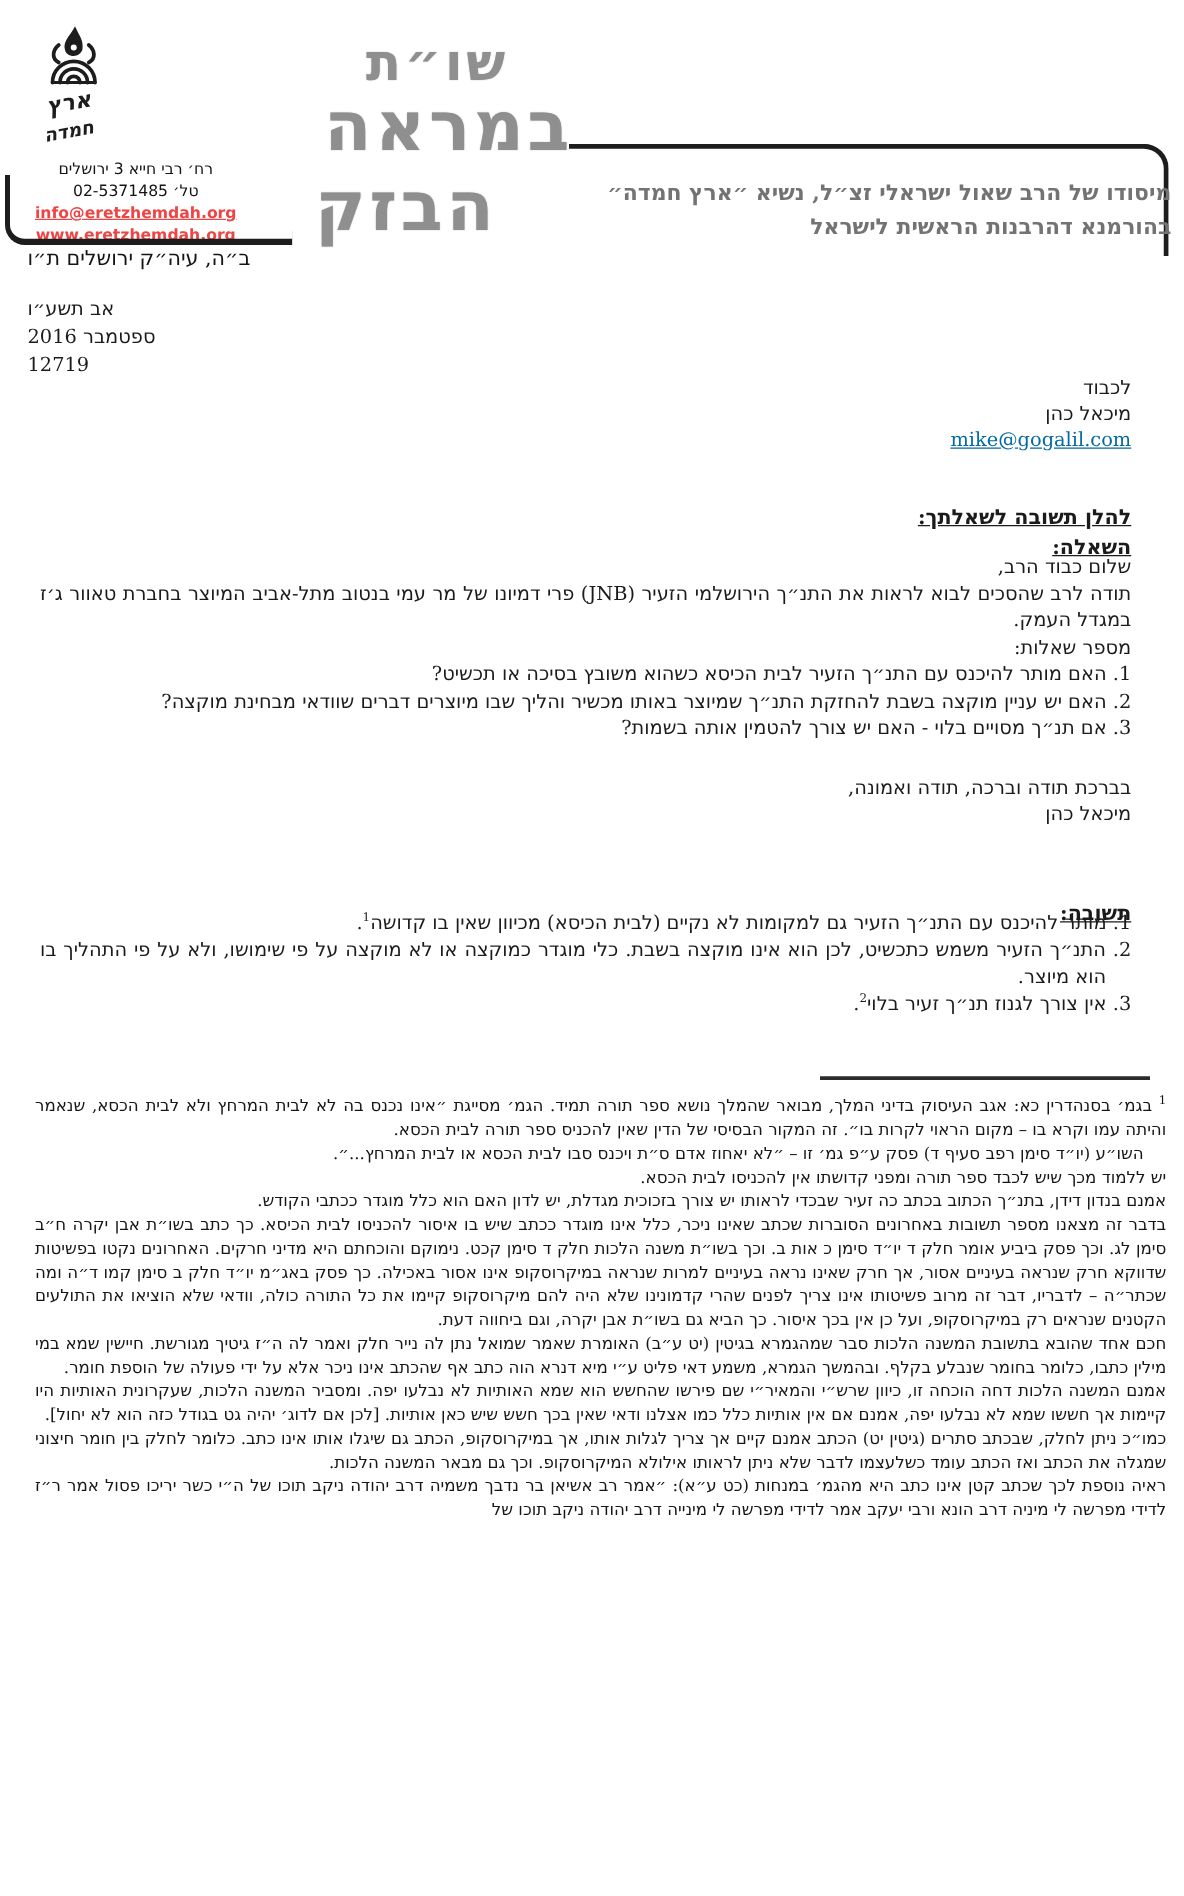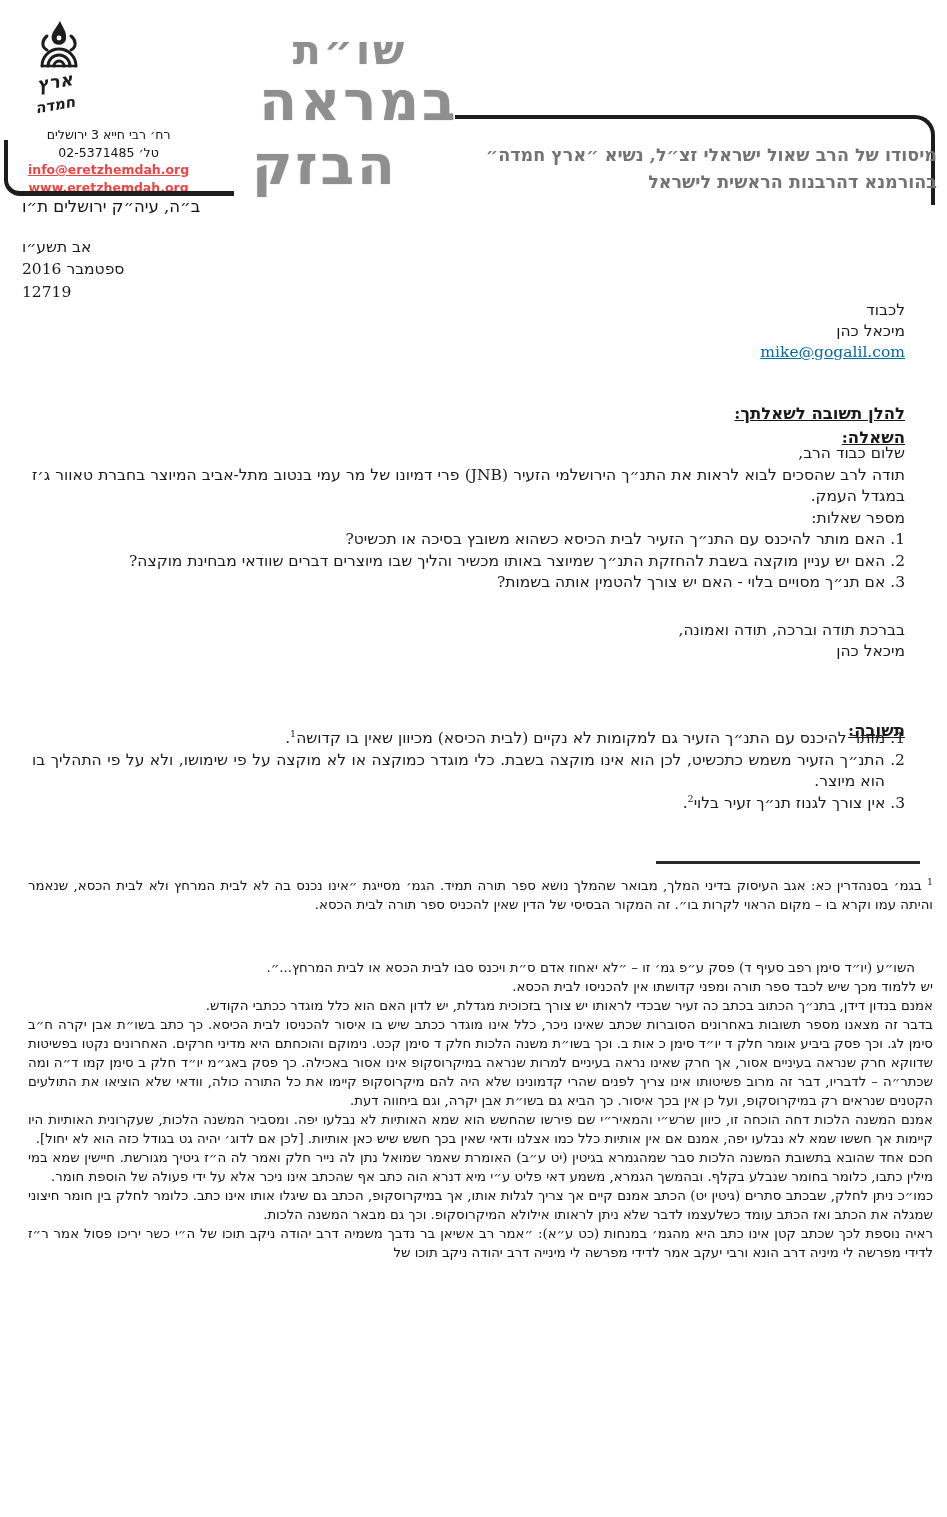--- a/index.html
+++ b/index.html
@@ -46,21 +46,21 @@
   .qbody .closing{margin-top:26px;}
   .abody{left:32px;right:42px;top:728px;direction:rtl;text-align:justify;text-align-last:right;
     font-size:15.5px;line-height:21.5px;}
   .ans-item{padding-right:20px;text-indent:-20px;}
   sup{font-size:9.5px;line-height:0;}
   
   .fn-sep{left:656px;top:861px;width:264px;height:3px;background:#2b2b2b;}
   .footnotes{left:28px;top:876px;width:905px;direction:rtl;text-align:justify;text-align-last:right;
     font-size:13.3px;line-height:19px;color:#161616;}
   .footnotes p{margin:0;}
-  .footnotes p.indent{text-indent:18px;margin-top:44px;}
+  .footnotes p.indent{text-indent:18px;}
 </style>
 </head>
 <body>
 
 <div class="page">
 
   <svg class="abs logo" viewBox="0 0 66 102" aria-hidden="true">
     <g fill="#1d1d1d" stroke="none">
       <path d="M34,1 C30,9 24,13 26,20 C28,27 39,26 40,19 C41,12 37,8 34,1 Z"></path>
       <circle cx="33" cy="18" r="2.4" fill="#ffffff"></circle>
@@ -131,19 +131,19 @@
     <div class="ans-item"><span>3.</span> <span>אין צורך לגנוז תנ״ך זעיר בלוי</span><sup>2</sup><span>.</span></div>
   </div>
 
   <div class="abs fn-sep"></div>
   <div class="abs footnotes">
     <p><sup>1</sup> <span>בגמ׳ בסנהדרין כא: אגב העיסוק בדיני המלך, מבואר שהמלך נושא ספר תורה תמיד. הגמ׳ מסייגת ״אינו נכנס בה לא לבית המרחץ ולא לבית הכסא, שנאמר והיתה עמו וקרא בו – מקום הראוי לקרות בו״. זה המקור הבסיסי של הדין שאין להכניס ספר תורה לבית הכסא.</span></p>
     <p class="indent">השו״ע (יו״ד סימן רפב סעיף ד) פסק ע״פ גמ׳ זו – ״לא יאחוז אדם ס״ת ויכנס סבו לבית הכסא או לבית המרחץ...״.</p>
     <p>יש ללמוד מכך שיש לכבד ספר תורה ומפני קדושתו אין להכניסו לבית הכסא.</p>
     <p>אמנם בנדון דידן, בתנ״ך הכתוב בכתב כה זעיר שבכדי לראותו יש צורך בזכוכית מגדלת, יש לדון האם הוא כלל מוגדר ככתבי הקודש.</p>
     <p>בדבר זה מצאנו מספר תשובות באחרונים הסוברות שכתב שאינו ניכר, כלל אינו מוגדר ככתב שיש בו איסור להכניסו לבית הכיסא. כך כתב בשו״ת אבן יקרה ח״ב סימן לג. וכך פסק ביביע אומר חלק ד יו״ד סימן כ אות ב. וכך בשו״ת משנה הלכות חלק ד סימן קכט. נימוקם והוכחתם היא מדיני חרקים. האחרונים נקטו בפשיטות שדווקא חרק שנראה בעיניים אסור, אך חרק שאינו נראה בעיניים למרות שנראה במיקרוסקופ אינו אסור באכילה. כך פסק באג״מ יו״ד חלק ב סימן קמו ד״ה ומה שכתר״ה – לדבריו, דבר זה מרוב פשיטותו אינו צריך לפנים שהרי קדמונינו שלא היה להם מיקרוסקופ קיימו את כל התורה כולה, וודאי שלא הוציאו את התולעים הקטנים שנראים רק במיקרוסקופ, ועל כן אין בכך איסור. כך הביא גם בשו״ת אבן יקרה, וגם ביחווה דעת.</p>
+    <p>חכם אחד שהובא בתשובת המשנה הלכות סבר שמהגמרא בגיטין (יט ע״ב) האומרת שאמר שמואל נתן לה נייר חלק ואמר לה ה״ז גיטיך מגורשת. חיישין שמא במי מילין כתבו, כלומר בחומר שנבלע בקלף. ובהמשך הגמרא, משמע דאי פליט ע״י מיא דנרא הוה כתב אף שהכתב אינו ניכר אלא על ידי פעולה של הוספת חומר.</p>
     <p>אמנם המשנה הלכות דחה הוכחה זו, כיוון שרש״י והמאיר״י שם פירשו שהחשש הוא שמא האותיות לא נבלעו יפה. ומסביר המשנה הלכות, שעקרונית האותיות היו קיימות אך חששו שמא לא נבלעו יפה, אמנם אם אין אותיות כלל כמו אצלנו ודאי שאין בכך חשש שיש כאן אותיות. [לכן אם לדוג׳ יהיה גט בגודל כזה הוא לא יחול].</p>
-    <p>חכם אחד שהובא בתשובת המשנה הלכות סבר שמהגמרא בגיטין (יט ע״ב) האומרת שאמר שמואל נתן לה נייר חלק ואמר לה ה״ז גיטיך מגורשת. חיישין שמא במי מילין כתבו, כלומר בחומר שנבלע בקלף. ובהמשך הגמרא, משמע דאי פליט ע״י מיא דנרא הוה כתב אף שהכתב אינו ניכר אלא על ידי פעולה של הוספת חומר.</p>
     <p>כמו״כ ניתן לחלק, שבכתב סתרים (גיטין יט) הכתב אמנם קיים אך צריך לגלות אותו, אך במיקרוסקופ, הכתב גם שיגלו אותו אינו כתב. כלומר לחלק בין חומר חיצוני שמגלה את הכתב ואז הכתב עומד כשלעצמו לדבר שלא ניתן לראותו אילולא המיקרוסקופ. וכך גם מבאר המשנה הלכות.</p>
     <p>ראיה נוספת לכך שכתב קטן אינו כתב היא מהגמ׳ במנחות (כט ע״א): ״אמר רב אשיאן בר נדבך משמיה דרב יהודה ניקב תוכו של ה״י כשר יריכו פסול אמר ר״ז לדידי מפרשה לי מיניה דרב הונא ורבי יעקב אמר לדידי מפרשה לי מינייה דרב יהודה ניקב תוכו של</p>
   </div>
 
 </div>
 
 </body></html>

